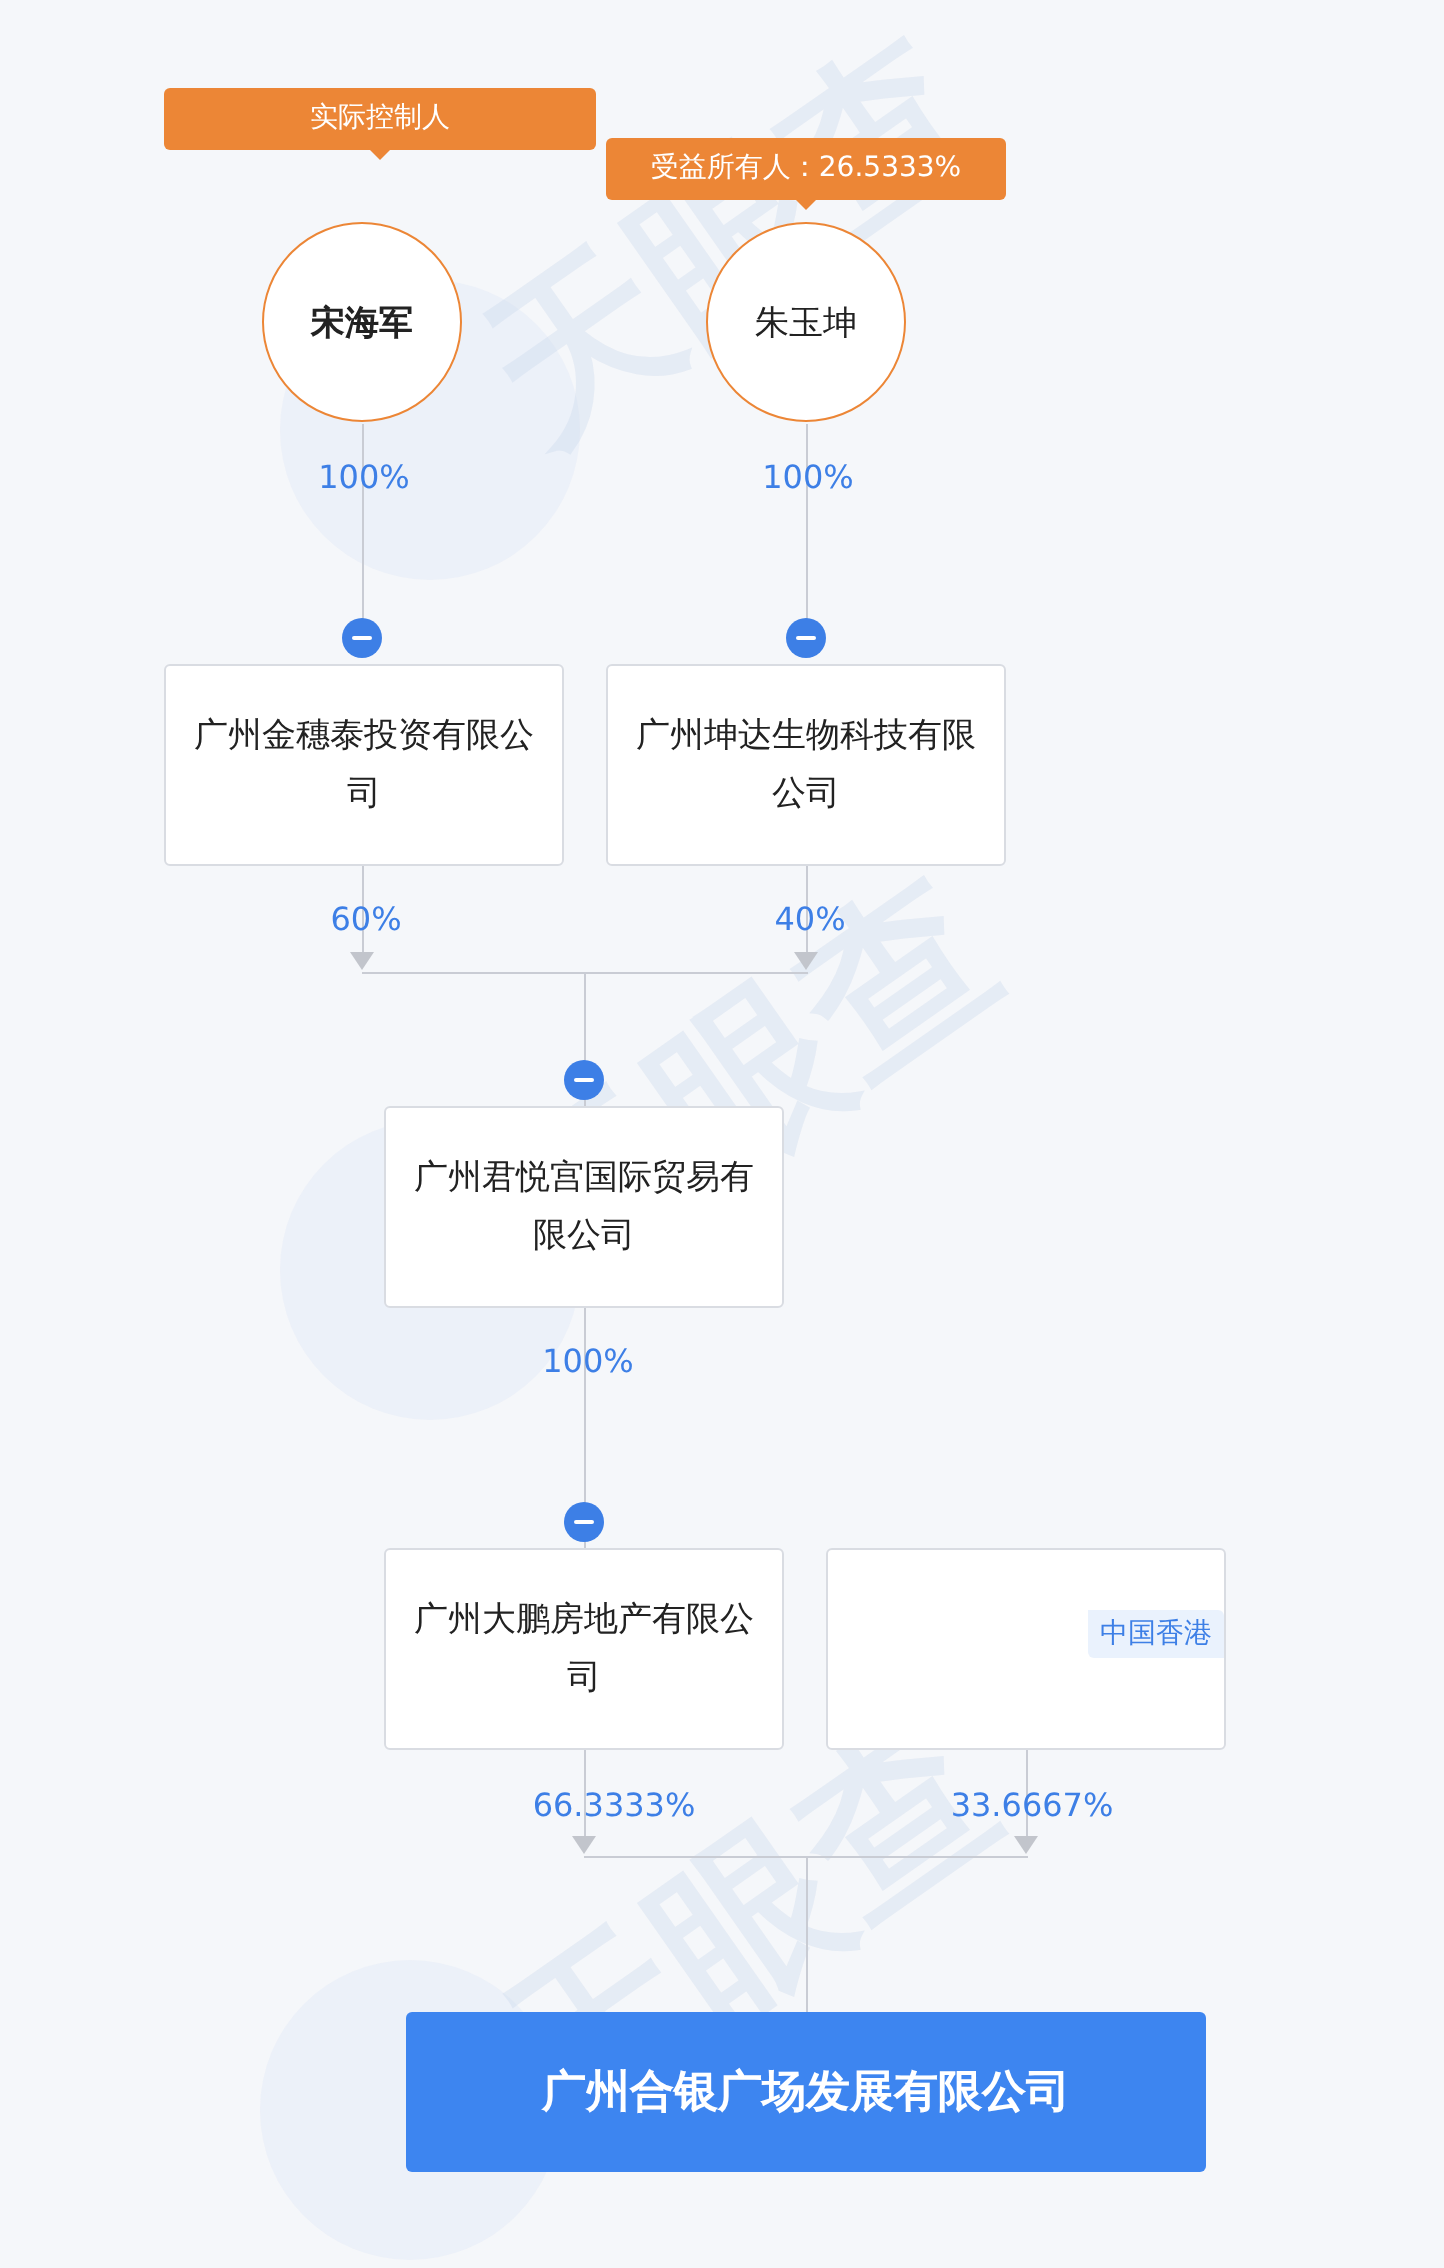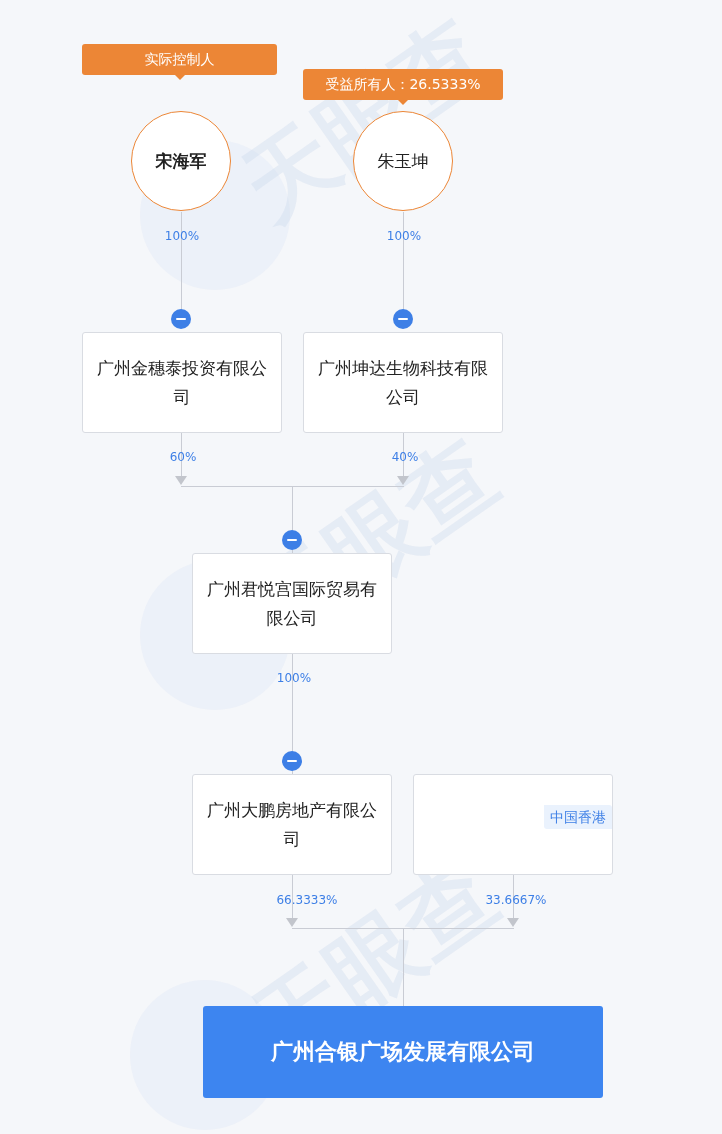--- a/index.html
+++ b/index.html
@@ -6,21 +6,21 @@
     body {
       width: 722px; height: 1134px; position: relative; overflow: hidden;
       background: #f5f7fa;
       font-family: "DejaVu Sans", "Liberation Sans", sans-serif;
     }
     .wm { position: absolute; color: rgba(200,215,235,0.35); font-weight: bold; pointer-events: none; transform: rotate(-35deg); }
     .wm-circle { position: absolute; border-radius: 50%; background: rgba(220,230,245,0.35); pointer-events: none; }
     .line-v { position: absolute; width: 1px; background: #c9ccd4; }
     .line-h { position: absolute; height: 1px; background: #c9ccd4; }
     .arrow { position: absolute; width: 0; height: 0; border-left: 6px solid transparent; border-right: 6px solid transparent; border-top: 9px solid #c2c5cc; }
-    .pct { position: absolute; font-size: 12px; color: #3d7fe6; transform: translateX(-50%); white-space: nowrap; }
+    .pct { position: absolute; font-size: 16px; color: #3d7fe6; transform: translateX(-50%); white-space: nowrap; }
     .tip {
       position: absolute; background: #ec8636; color: #fff; border-radius: 3px;
       font-size: 14px; text-align: center; line-height: 23px; padding: 4px 0;
     }
     .tip::after {
       content: ""; position: absolute; left: 50%; bottom: -5px; margin-left: -5px;
       border-left: 5px solid transparent; border-right: 5px solid transparent; border-top: 5px solid #ec8636;
     }
     .person {
       position: absolute; width: 100px; height: 100px; border-radius: 50%;
@@ -37,21 +37,21 @@
       position: absolute; width: 200px; height: 101px; background: #fff;
       border: 1px solid #d9dce2; border-radius: 3px; box-sizing: border-box;
       display: flex; align-items: center; justify-content: center;
       text-align: center; font-size: 17px; color: #222; line-height: 29px; padding: 0 14px;
     }
     .tag {
       position: absolute; right: 0; top: 0; background: #eaf2fd; color: #3d7fe6;
       font-size: 14px; padding: 2px 6px; line-height: 20px; border-radius: 0 3px 0 3px; margin-top: 30px;
     }
     .target {
-      position: absolute; left: 203px; top: 1006px; width: 400px; height: 92px;
+      position: absolute; left: 203px; top: 1006px; width: 400px; height: 80px;
       background: #3d85f0; border-radius: 3px; color: #fff; font-size: 22px; font-weight: bold;
       display: flex; align-items: center; justify-content: center;
     }
   </style>
 </head>
 <body>
 
 <div class="wm-circle" style="left:140px;top:140px;width:150px;height:150px;"></div>
 <div class="wm-circle" style="left:140px;top:560px;width:150px;height:150px;"></div>
 <div class="wm-circle" style="left:130px;top:980px;width:150px;height:150px;"></div>
@@ -68,21 +68,21 @@
 <div class="line-h" style="left:181px;top:486px;width:223px;"></div>
 <div class="line-v" style="left:292px;top:486px;height:68px;"></div>
 <div class="line-v" style="left:292px;top:654px;height:120px;"></div>
 <div class="line-v" style="left:292px;top:875px;height:45px;"></div>
 <div class="line-v" style="left:513px;top:875px;height:45px;"></div>
 <div class="arrow" style="left:286px;top:918px;"></div>
 <div class="arrow" style="left:507px;top:918px;"></div>
 <div class="line-h" style="left:292px;top:928px;width:222px;"></div>
 <div class="line-v" style="left:403px;top:928px;height:78px;"></div>
 
-<div class="tip" style="left:82px;top:44px;width:195px;">
+<div class="tip" style="left:82px;top:44px;width:216px;">
   <div>实际控制人</div>
 </div>
 <div class="tip" style="left:303px;top:69px;width:200px;">
   <div>受益所有人：26.5333%</div>
 </div>
 <div class="person" style="left:131px;top:111px;font-weight:bold;">
   <span>宋海军</span>
 </div>
 <div class="person" style="left:353px;top:111px;">
   <span>朱玉坤</span>

